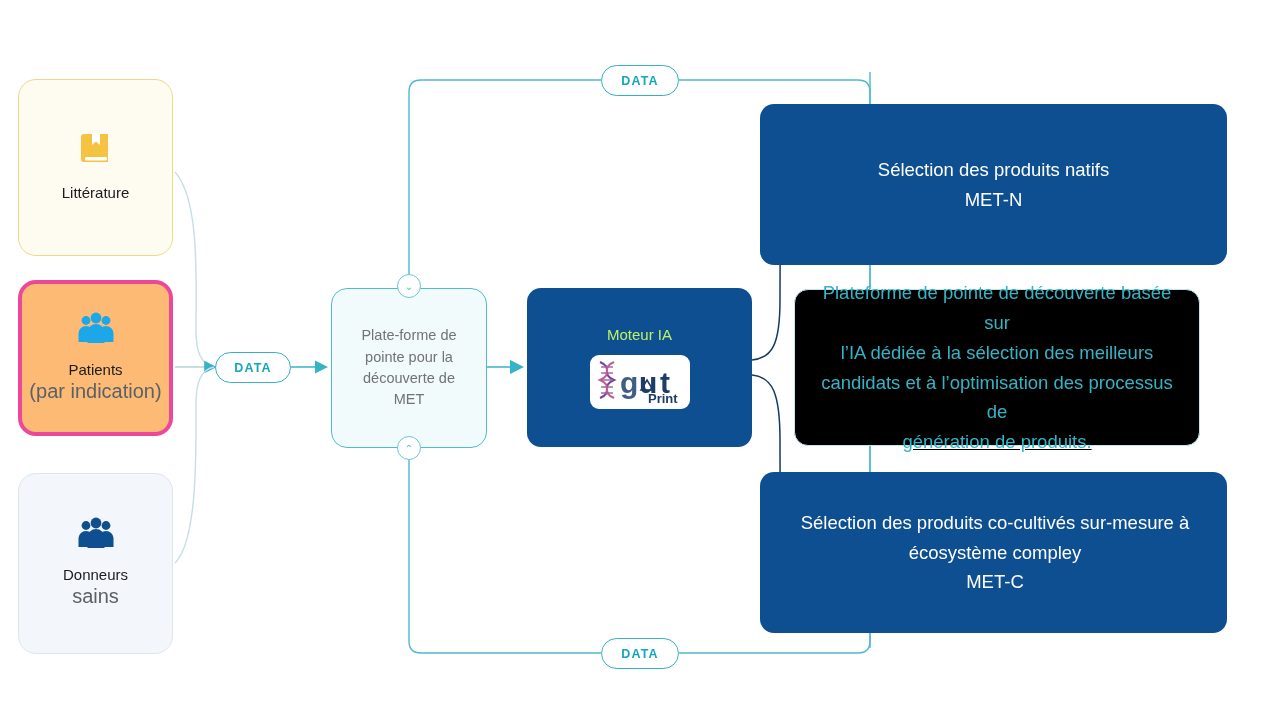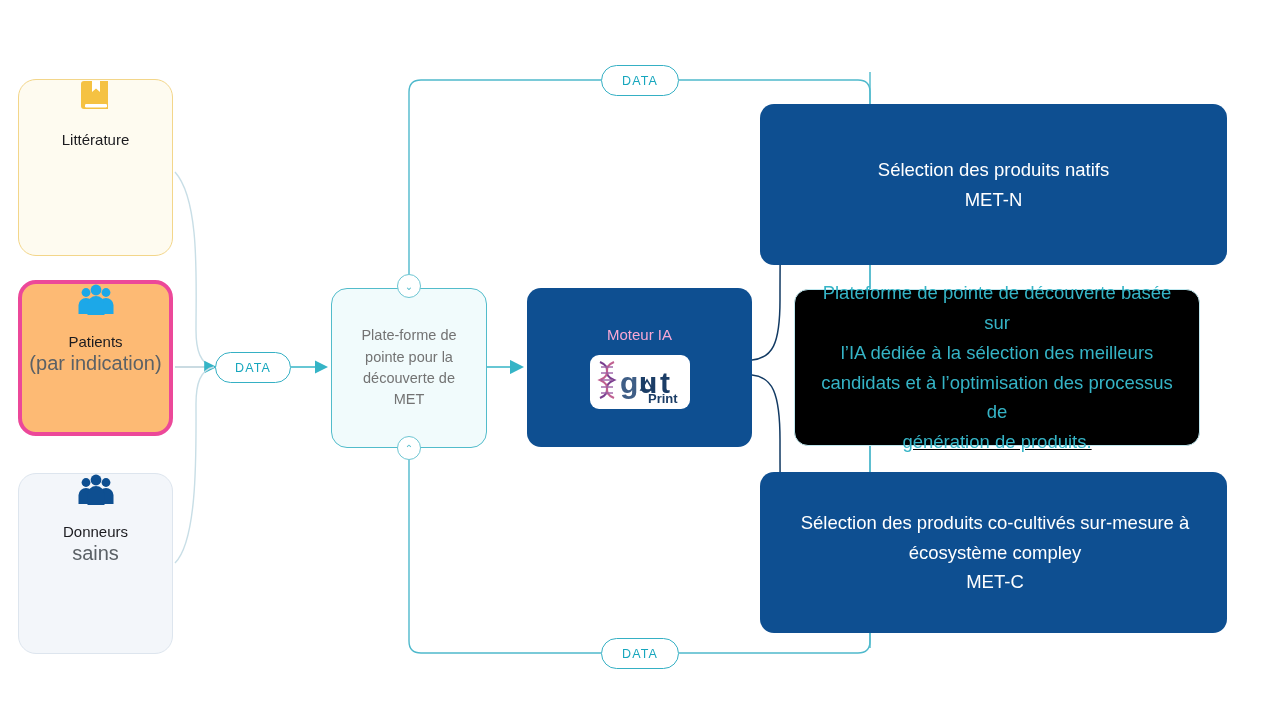--- a/index.html
+++ b/index.html
@@ -14,37 +14,37 @@
   svg.wires { position:absolute; left:0; top:0; width:1280px; height:720px; pointer-events:none; }
   svg.wires.under { z-index: 1; }
 
   .node { position: absolute; z-index: 2; }
 
   
   .src {
     width: 155px;
     border-radius: 18px;
     display: flex; flex-direction: column;
-    align-items: center; 
+    align-items: center; justify-content: center;
     text-align: center;
   }
   .src .ico { margin-bottom: 16px; line-height: 0; }
   .src .lbl { font-size: 15px; color: #1b1b1f; line-height: 1.28; }
   .src .sub { font-size: 20px; color: #5b6166; line-height: 1.28; }
 
   .src-literature { left:18px; top:79px; height:177px; background:#fefbf0; border:1px solid #f3d68a; }
   .src-patients   { left:18px; top:280px; height:156px; background:#fdba74; border:4px solid #ec4899; }
   .src-donors     { left:18px; top:473px; height:181px; background:#f3f6fa; border:1px solid #dde5ee; }
 
   
   .pill {
     border:1.4px solid #35b0c4; border-radius:999px;
     background:#ffffff;
     display:flex; align-items:center; justify-content:center;
-    color:#16a6bd; font-weight:normal; font-size:12.5px; letter-spacing:1.1px;
+    color:#16a6bd; font-weight:bold; font-size:12.5px; letter-spacing:1.1px;
   }
   .pill-left   { left:215px; top:352px; width:76px; height:31px; }
   .pill-top    { left:601px; top:65px;  width:78px; height:31px; }
   .pill-bottom { left:601px; top:638px; width:78px; height:31px; }
 
   
   .platform {
     left:331px; top:288px; width:156px; height:160px;
     background:#f1fbfc; border:1.4px solid #52bccb; border-radius:16px;
     display:flex; align-items:center; justify-content:center; padding:0 14px;
@@ -60,21 +60,21 @@
   }
   .chev-top    { left:397px; top:274px; }
   .chev-bottom { left:397px; top:436px; }
 
   
   .engine {
     left:527px; top:288px; width:225px; height:159px;
     background:#0e4f91; border-radius:14px;
     display:flex; flex-direction:column; align-items:center; justify-content:center;
   }
-  .engine .etitle { color:#f9a8d4; font-size:15px; margin-bottom:12px; }
+  .engine .etitle { color:#bef264; font-size:15px; margin-bottom:12px; }
   .logo {
     width:100px; height:54px; background:#ffffff; border-radius:9px;
     display:flex; align-items:center; justify-content:center;
   }
 
   
   .out {
     left:760px; width:467px;
     background:#0e4f91; border-radius:14px;
     display:flex; align-items:center; justify-content:center;

